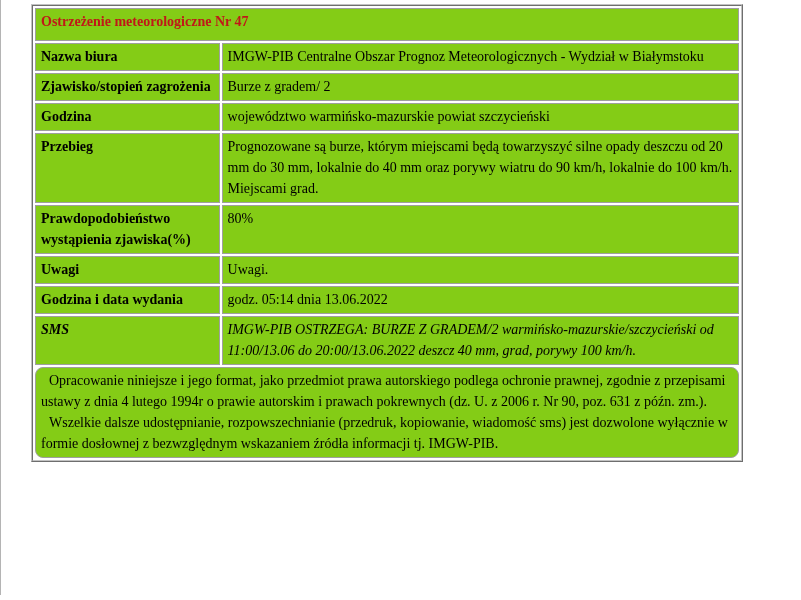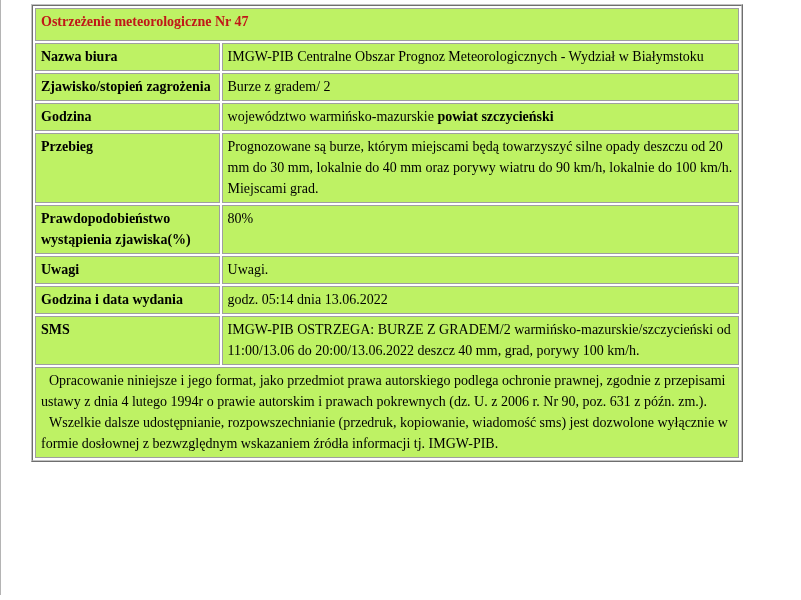--- a/index.html
+++ b/index.html
@@ -35,21 +35,21 @@
   table.warning-table {
     width: 712px;
     border-collapse: separate;
     border-spacing: 2px;
     border: 2px ridge #c2c2c2;
     background: #ffffff;
     table-layout: fixed;
   }
   table.warning-table td, table.warning-table th {
     border: 1px solid #9f9f9f;
-    background: #bef264;
+    background: #84cc16;
     padding: 2px 0 3px 5px;
     font-size: 14px;
     line-height: 21px;
     vertical-align: top;
     text-align: left;
     overflow: hidden;
   }
   col.c-label { width: 184px; }
   col.c-value { width: 516px; }
   th.row-label {
@@ -60,31 +60,32 @@
     text-align: center;
     font-weight: bold;
     font-size: 17px;
     color: #c01818;
     height: 26px;
     vertical-align: middle;
   }
   tr.r-single td, tr.r-single th { height: 21px; }
   tr.r-przebieg td, tr.r-przebieg th { height: 62px; }
   tr.r-prawdo td, tr.r-prawdo th { height: 42px; }
-  tr.r-sms td, tr.r-sms th { height: 42px; }
+  tr.r-sms td, tr.r-sms th { height: 42px; font-style: italic; }
   td.footer-cell {
     height: 70px;
     padding: 2px 8px 4px 6px;
     line-height: 19px;
+    border-radius: 8px;
   }
   td.footer-cell p {
     margin: 0;
     text-indent: 8px;
   }
-  .bold-part { font-weight: bold; }
+  .bold-part { font-weight: normal; }
 </style>
 </head>
 <body>
 
 <div class="page">
   <div class="page-left-edge"></div>
 
   <div class="doc-wrap">
     <table class="warning-table">
       <colgroup>

